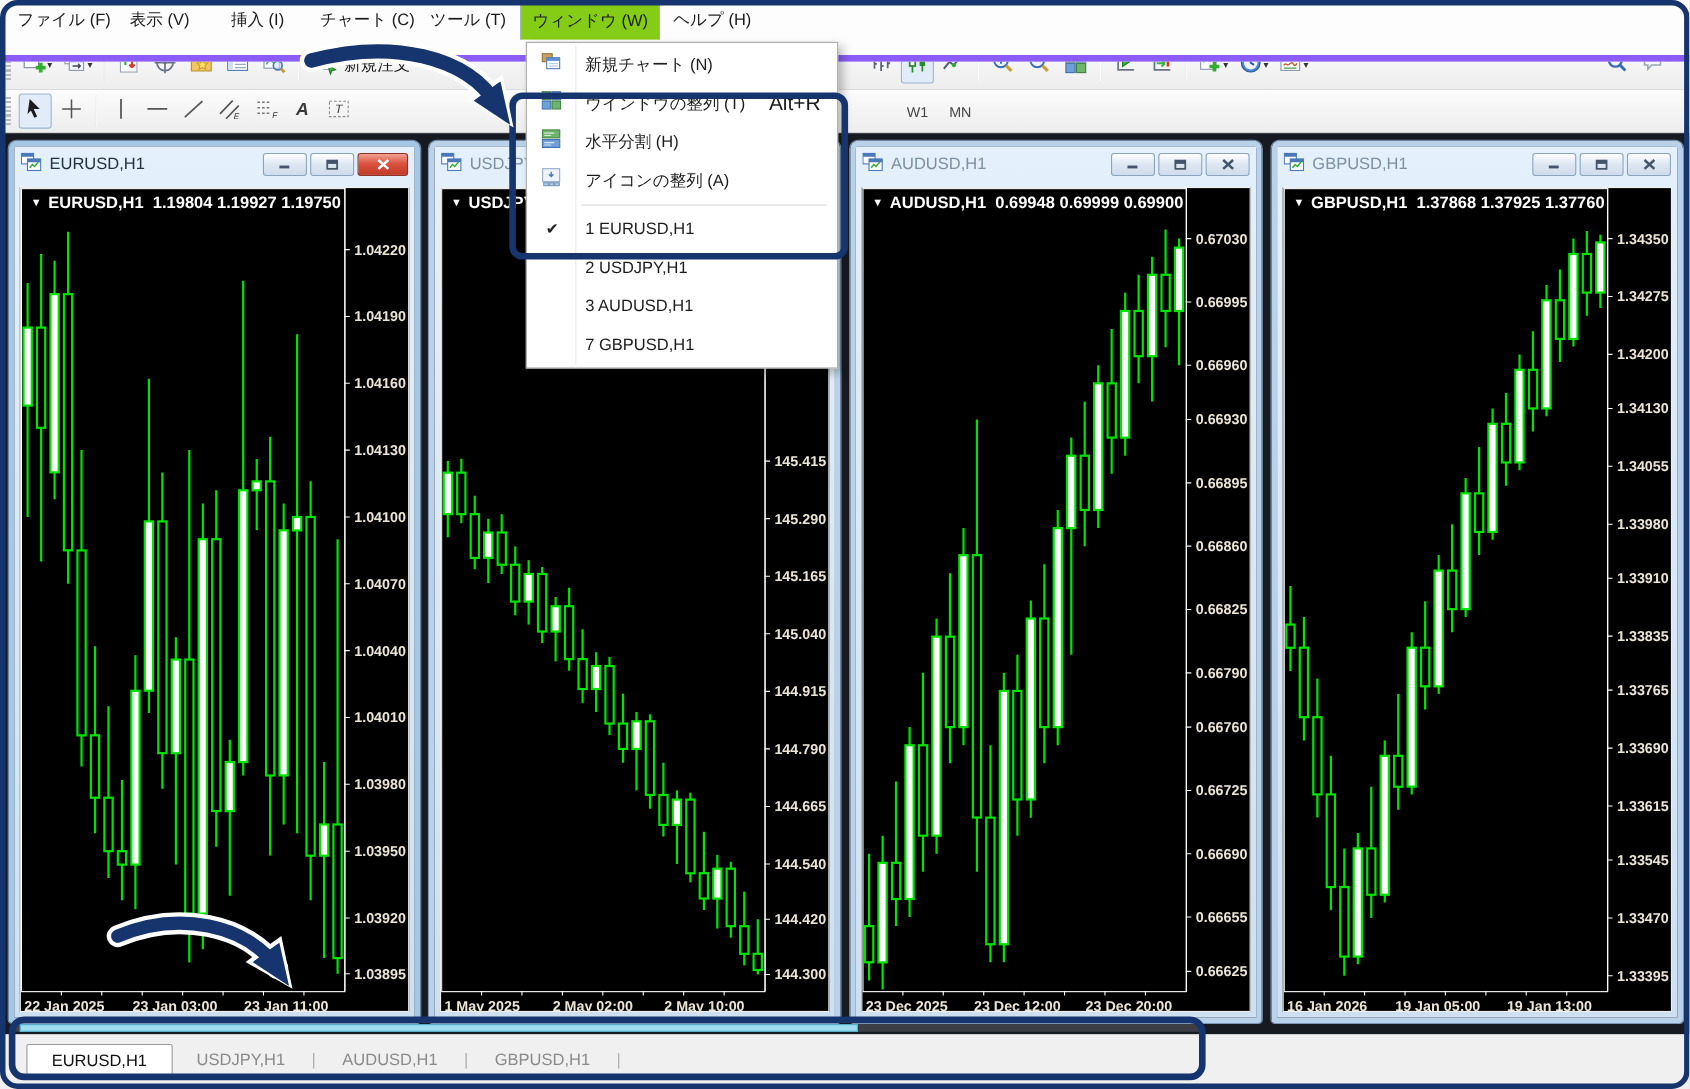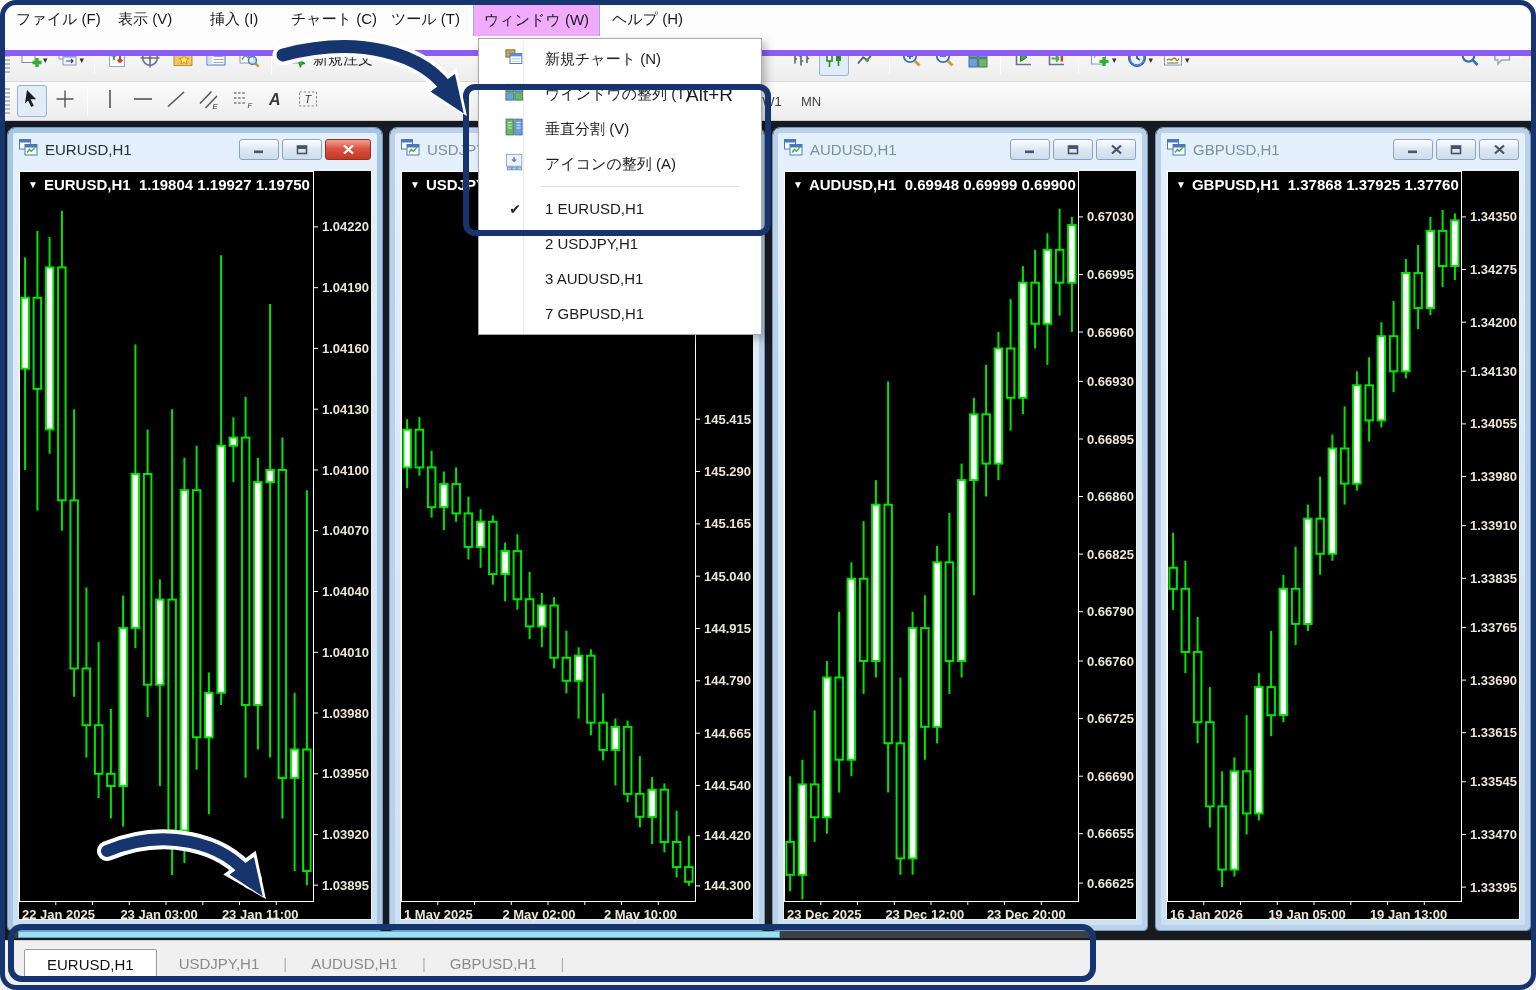--- a/index.html
+++ b/index.html
@@ -2,21 +2,21 @@
 <html><head>
 <meta charset="utf-8">
 <style>
   html,body{margin:0;padding:0;background:#fff;}
   *{box-sizing:border-box;font-family:"Liberation Sans","DejaVu Sans",sans-serif;}
   .stage{position:relative;width:1536px;height:990px;background:#fff;overflow:hidden;}
 
   
   .menubar{position:absolute;left:0;top:0;width:100%;height:56px;background:#fdfdfd;border-bottom:6px solid #8b5cf6;z-index:5;}
   .mi{position:absolute;top:2px;height:34px;line-height:34px;padding:0 10px;font-size:15px;color:#1a1a1a;white-space:nowrap;cursor:default;}
-  .mi.open{background:#f0abfc;border:1px solid #98b0c8;border-bottom:none;text-align:center;}
+  .mi.open{background:#84cc16;border:1px solid #98b0c8;border-bottom:none;text-align:center;}
 
   
   .tbrow{position:absolute;left:0;width:100%;background:linear-gradient(#fcfcfc,#ededed);z-index:4;}
   .tb1{top:38px;height:44px;border-bottom:1px solid #d9d9d9;}
   .tb2{top:82px;height:39px;border-bottom:1px solid #cfcfcf;}
   .tbgrp{position:absolute;top:0;height:100%;display:flex;align-items:center;gap:3px;}
   .grip{width:5px;height:26px;margin:0 4px 0 3px;background:repeating-linear-gradient(180deg,#b9b9b9 0 2px,transparent 2px 4px);}
   .vsep{width:1px;height:28px;background:#c6c6c6;border-right:1px solid #fff;margin:0 4px;}
   .tbtn{display:flex;align-items:center;justify-content:center;min-width:30px;height:32px;padding:0 2px;border:1px solid transparent;border-radius:3px;}
   .tbtn.pressed{background:#e2ecf8;border-color:#9ab4d4;}
@@ -42,21 +42,21 @@
   .mdi-scroll{position:absolute;left:10px;top:931px;width:1082px;height:7px;background:#3c4046;z-index:3;}
   .mdi-thumb{position:absolute;left:8px;top:0;width:762px;height:7px;background:#9fdef0;border:1px solid #56aecb;}
 
   
   .tabbar{position:absolute;left:0;top:940px;width:100%;height:50px;background:#f0f0f0;border-top:1px solid #cfcfcf;z-index:3;display:flex;align-items:flex-start;padding:8px 0 0 24px;}
   .tab{height:32px;line-height:30px;padding:0 22px;font-size:15px;color:#8a8a8a;white-space:nowrap;}
   .tab.active{background:#fff;border:1px solid #9a9a9a;border-radius:2px;color:#111;}
   .tabsep{color:#b0b0b0;line-height:30px;margin:0 2px;font-size:15px;}
 
   
-  .menu-popup{position:absolute;left:478px;top:38px;width:284px;background:#fff;border:1px solid #a8a8a8;box-shadow:4px 4px 8px rgba(0,0,0,.25);z-index:50;padding:3px 14px;}
+  .menu-popup{position:absolute;left:478px;top:38px;width:284px;background:#fff;border:1px solid #a8a8a8;box-shadow:4px 4px 8px rgba(0,0,0,.25);z-index:50;padding:3px 1px;}
   .menu-popup::before{content:"";position:absolute;left:44px;top:2px;bottom:2px;width:1px;background:#ececec;}
   .mrow{position:relative;height:35px;display:flex;align-items:center;}
   .mic{width:44px;display:flex;justify-content:center;align-items:center;}
   .mtxt{font-size:15px;color:#1c1c1c;margin-left:8px;white-space:nowrap;}
   .mshort{position:absolute;right:14px;font-size:19px;color:#1c1c1c;}
   .mcheck{width:44px;text-align:center;font-size:14px;color:#222;}
   .msep{height:1px;background:#d9d9d9;margin:4px 8px 4px 48px;}
 
   
   .hl-box{position:absolute;border:6px solid #16356e;border-radius:12px;z-index:60;pointer-events:none;}
@@ -294,21 +294,21 @@
               <text x="5" y="16.5" font-size="16" font-weight="bold" fill="#3a3a3a">A</text>
             </svg></i>
         </span>
       <span class="tbtn">
           <i><svg width="22" height="22" viewBox="0 0 22 22">
               <rect x="2.5" y="4" width="17" height="14" fill="none" stroke="#888" stroke-dasharray="2.4 1.8"></rect>
               <text x="7.5" y="15" font-size="11" fill="#3a3a3a">T</text>
             </svg></i>
         </span>
     </div>
-    <div class="tbgrp" style="left:754px">
+    <div class="tbgrp" style="left:816px">
       <span class="tf">W1</span>
       <span class="tf">MN</span>
     </div>
   </div>
 
   <div class="workspace" id="workspace">
       <div class="mdi-window active" style="left: 8px;">
         <div class="wt">
           <span><svg width="19" height="18" viewBox="0 0 19 18">
               <rect x="0.5" y="1.5" width="11" height="9.5" fill="#fff" stroke="#4a78b8"></rect>
@@ -810,27 +810,27 @@
               <rect x="1" y="10.8" width="8.6" height="8" fill="#6f9fd8" stroke="#3f6fae"></rect>
               <rect x="10.8" y="10.8" width="8.6" height="8" fill="#6db46d" stroke="#3f7f3f"></rect>
             </svg></i>
         </span>
         <span class="mtxt">ウインドウの整列 (T)</span>
         <span class="mshort">Alt+R</span>
       </div>
     <div class="mrow">
         <span class="mic">
           <i><svg width="20" height="20" viewBox="0 0 22 22">
-              <rect x="1.2" y="1.2" width="8" height="17.4" fill="#6db46d" stroke="#3f7f3f"></rect>
-              <path d="M3 5h4.4M3 8h4.4M3 11h4.4" stroke="#d7ecd7" stroke-width="1.2"></path>
-              <rect x="10.8" y="1.2" width="8" height="17.4" fill="#6f9fd8" stroke="#3f6fae"></rect>
-              <path d="M12.6 5h4.4M12.6 8h4.4M12.6 11h4.4" stroke="#d9e6f6" stroke-width="1.2"></path>
-            </svg></i>
-        </span>
-        <span class="mtxt">垂直分割 (V)</span>
+              <rect x="1.2" y="1.2" width="17.4" height="8" fill="#6db46d" stroke="#3f7f3f"></rect>
+              <path d="M3 4.5h10M3 6.8h7" stroke="#d7ecd7" stroke-width="1.2"></path>
+              <rect x="1.2" y="10.8" width="17.4" height="8" fill="#6f9fd8" stroke="#3f6fae"></rect>
+              <path d="M3 14h10M3 16.3h7" stroke="#d9e6f6" stroke-width="1.2"></path>
+            </svg></i>
+        </span>
+        <span class="mtxt">水平分割 (H)</span>
       </div>
     <div class="mrow">
         <span class="mic">
           <i><svg width="20" height="20" viewBox="0 0 22 22">
               <rect x="1.5" y="1.5" width="17" height="13" fill="#eef3fa" stroke="#8aa4c8"></rect>
               <path d="M10 4.5V9m-2.3-2L10 9.3 12.3 7" stroke="#4a78b8" stroke-width="1.4" fill="none"></path>
               <rect x="2.5" y="15.5" width="4.6" height="3" fill="#aecbe8" stroke="#6f93b8"></rect>
               <rect x="8" y="15.5" width="4.6" height="3" fill="#aecbe8" stroke="#6f93b8"></rect>
               <rect x="13.5" y="15.5" width="4.6" height="3" fill="#aecbe8" stroke="#6f93b8"></rect>
             </svg></i>

